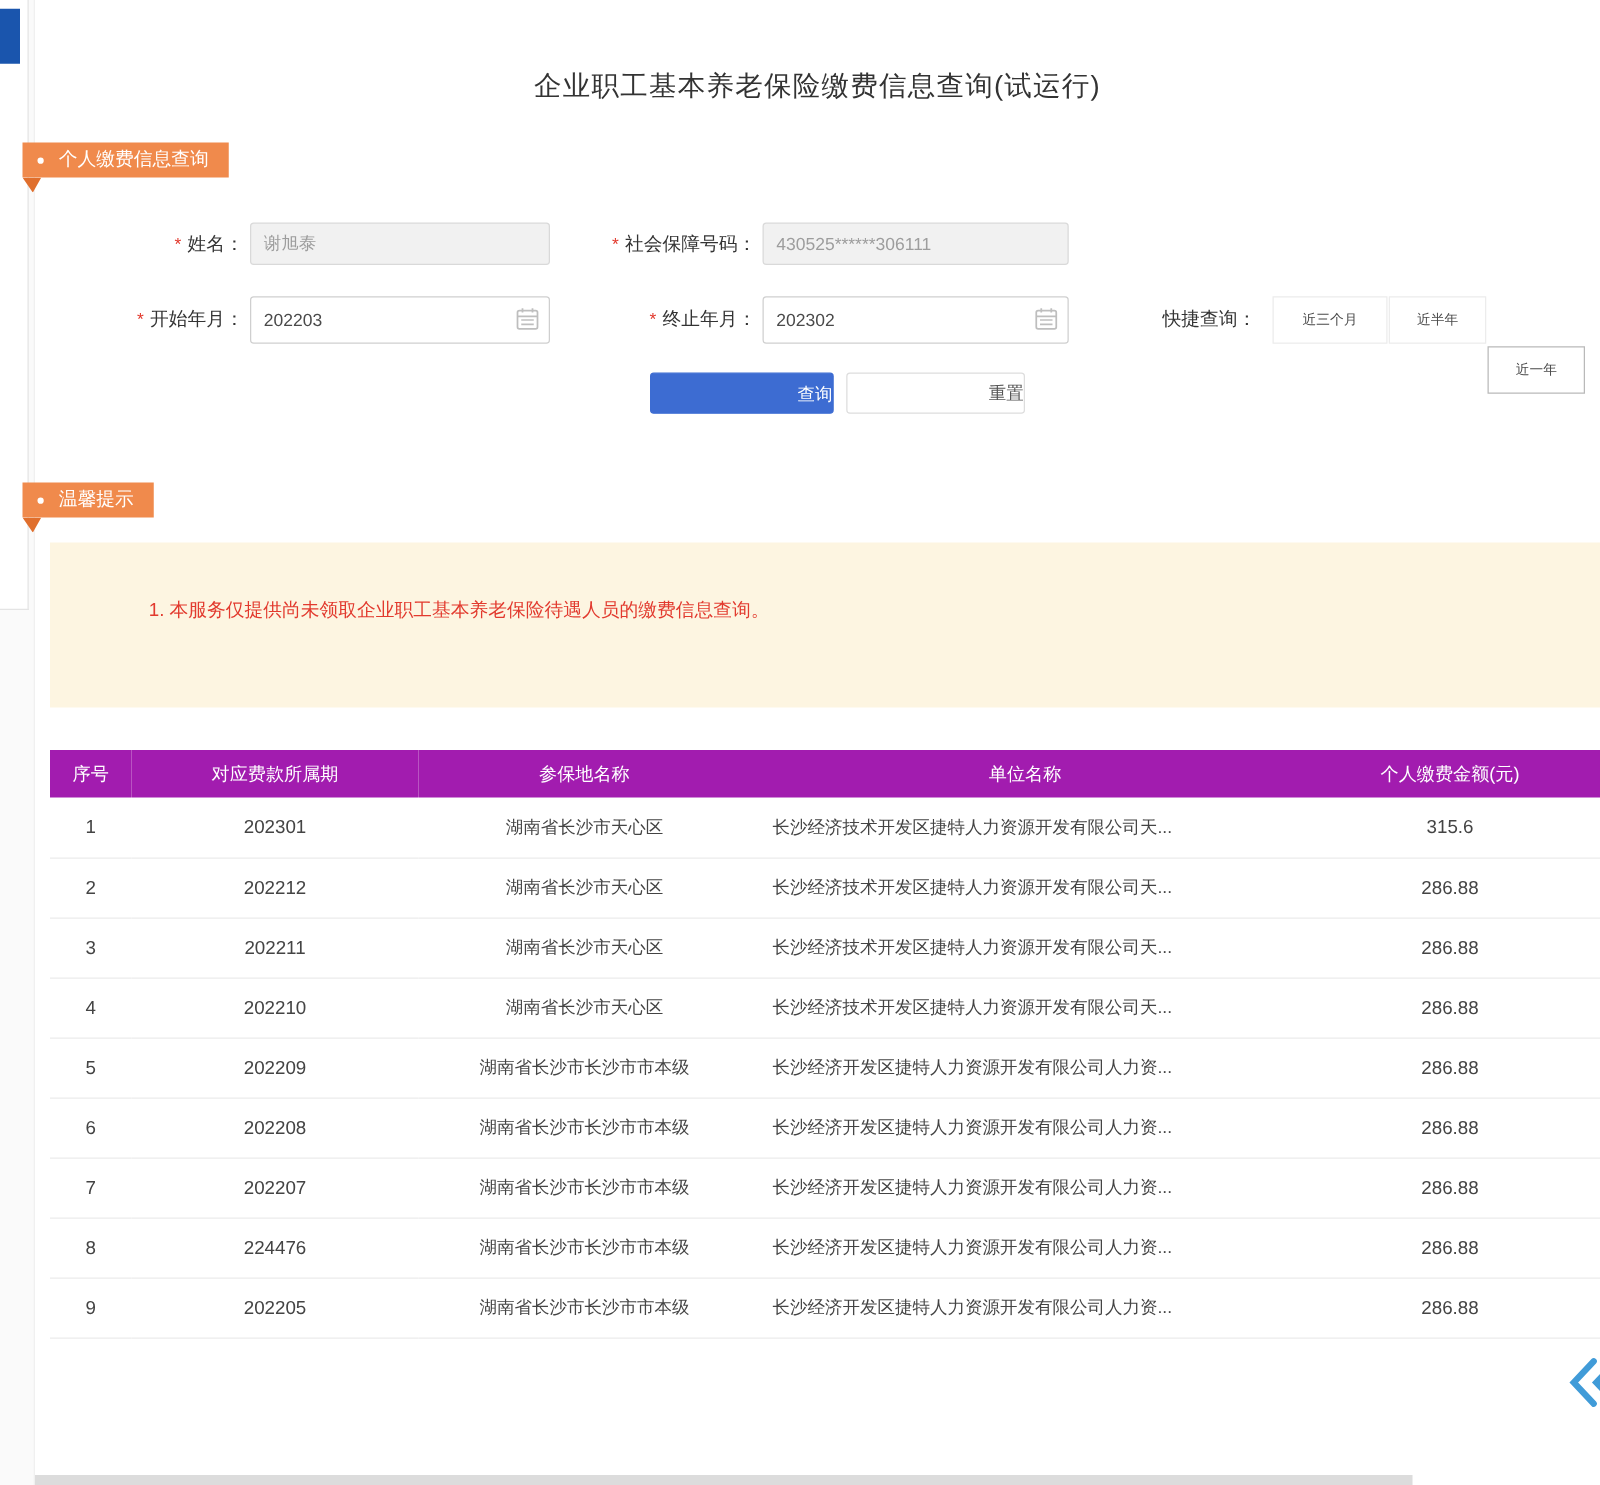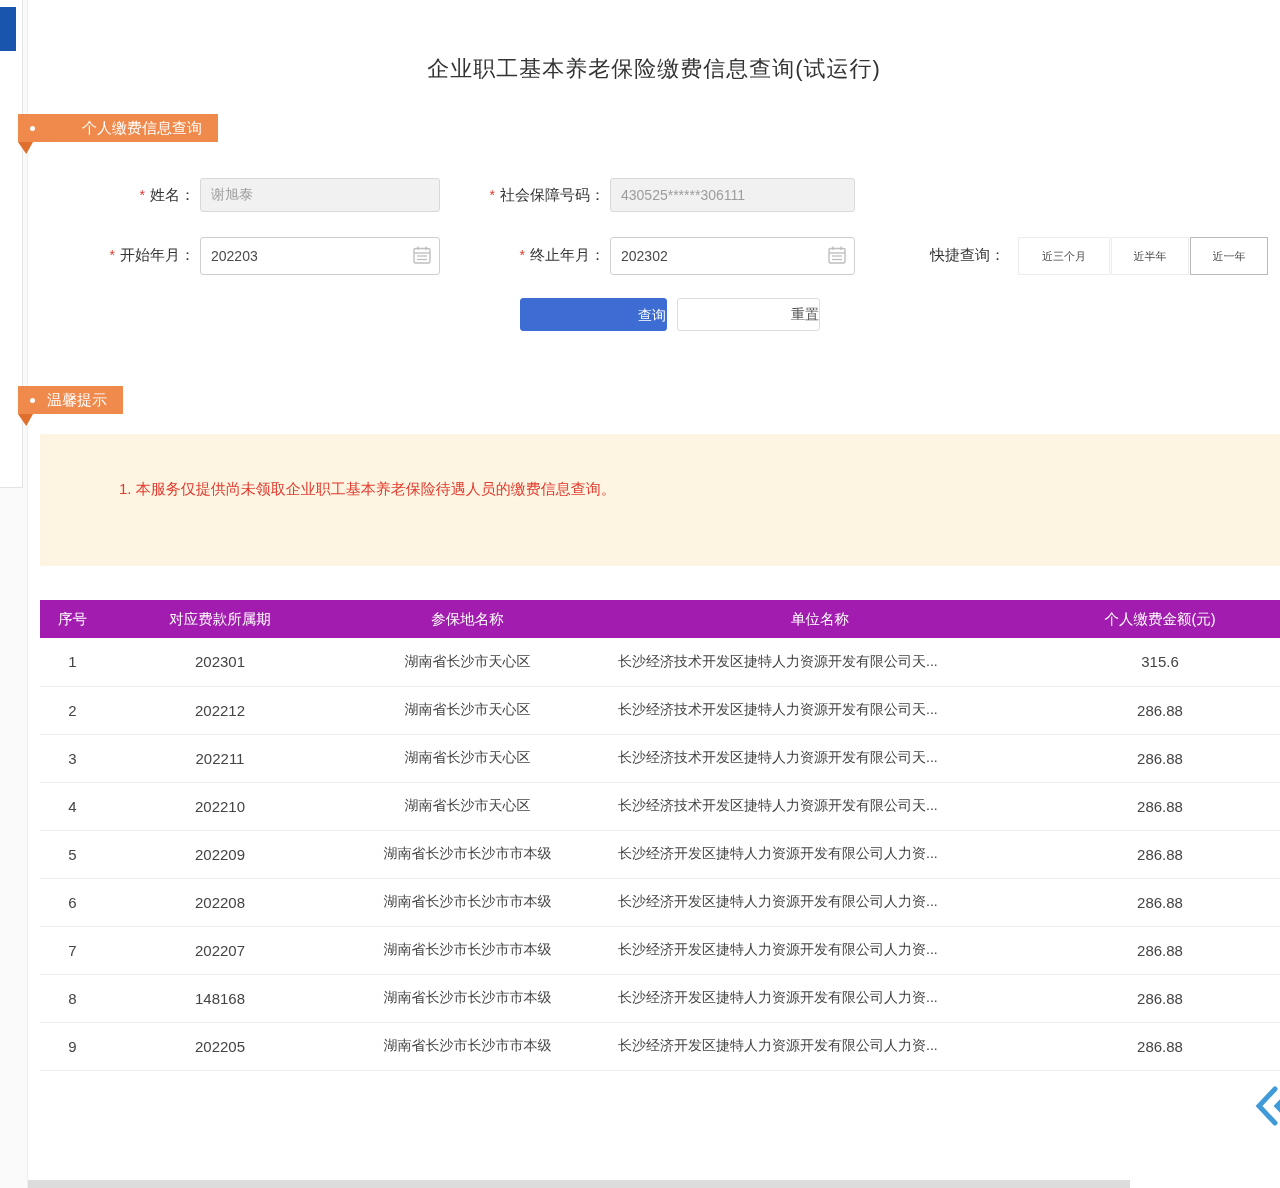--- a/index.html
+++ b/index.html
@@ -20,39 +20,39 @@
     font-size:22px; font-weight:500; color:#333; letter-spacing:1px; }
 
   
   .badge { position:absolute; left:18px; height:28px; line-height:28px;
     background:#f08a4c; color:#fff; font-size:15px; padding:0 16px 0 12px;
     display:flex; align-items:center; }
   .badge .dot { width:5px; height:5px; border-radius:50%; background:#fff;
     display:inline-block; margin-right:12px; }
   .badge-fold { position:absolute; left:18px; width:15px; height:12px; background:#e06f2d;
     clip-path:polygon(0 0, 100% 0, 55% 100%); }
-  #badge-query { top:114px;gap:35px; } #fold-query { top:142px; }
+  #badge-query { top:114px; } #fold-query { top:142px; }
   #badge-tips  { top:386px; } #fold-tips  { top:414px; }
 
   
   .form-label { position:absolute; text-align:right; font-size:15px; color:#333; }
   .req { color:#e23a2e; margin-right:5px; font-size:14px; }
   .inp { position:absolute; border:1px solid #d9d9d9; border-radius:3px;
     font-size:14px; padding:0 10px; font-family:"Liberation Sans", sans-serif; }
   .inp.disabled { background:#f1f1f1; color:#9d9d9d; }
   .inp.date { background:#fff; color:#4a4a4a; border-color:#cfcfcf; padding-right:32px; }
   .cal-icon { position:absolute; top:8px; right:8px; width:20px; height:20px; opacity:.55; }
   .date-wrap { position:absolute; }
   .date-wrap .inp { left:0; top:0; width:100%; height:100%; }
 
   .quick-label { position:absolute; left:930px; top:246px; font-size:15px; color:#333; }
   .quick-btn { position:absolute; top:237px; height:38px; background:#fff;
     border:1px solid #ececec; font-size:11px; color:#4a4a4a; text-align:center;
     line-height:36px; cursor:pointer; }
-  .quick-btn.active { border-color:#b9b9b9; }
+  .quick-btn.active { border-color:#b9b9b9;margin-top:40px; }
 
   .btn { position:absolute; top:298px; height:33px; border-radius:3px; font-size:14px;
     text-align:right; line-height:33px; cursor:pointer; }
   .btn-query { left:520px; width:147px; background:#3d6cd2; color:#fff; border:1px solid #3d6cd2; }
   .btn-reset { left:677px; width:143px; background:#fff; color:#555; border:1px solid #ddd; line-height:31px; }
 
   
   .notice-box { position:absolute; left:40px; top:434px; width:1240px; height:132px;
     background:#fdf5e1;padding-left:44px; }
   .notice-line { color:#e23a2e; font-size:15px; line-height:23px; margin-left:35px; }
@@ -205,21 +205,21 @@
       </tr>
       <tr>
         <td class="col0">7</td>
         <td class="col1">202207</td>
         <td class="col2">湖南省长沙市长沙市市本级</td>
         <td class="col3">长沙经济开发区捷特人力资源开发有限公司人力资...</td>
         <td class="col4">286.88</td>
       </tr>
       <tr>
         <td class="col0">8</td>
-        <td class="col1">148168</td>
+        <td class="col1">224476</td>
         <td class="col2">湖南省长沙市长沙市市本级</td>
         <td class="col3">长沙经济开发区捷特人力资源开发有限公司人力资...</td>
         <td class="col4">286.88</td>
       </tr>
       <tr>
         <td class="col0">9</td>
         <td class="col1">202205</td>
         <td class="col2">湖南省长沙市长沙市市本级</td>
         <td class="col3">长沙经济开发区捷特人力资源开发有限公司人力资...</td>
         <td class="col4">286.88</td>

